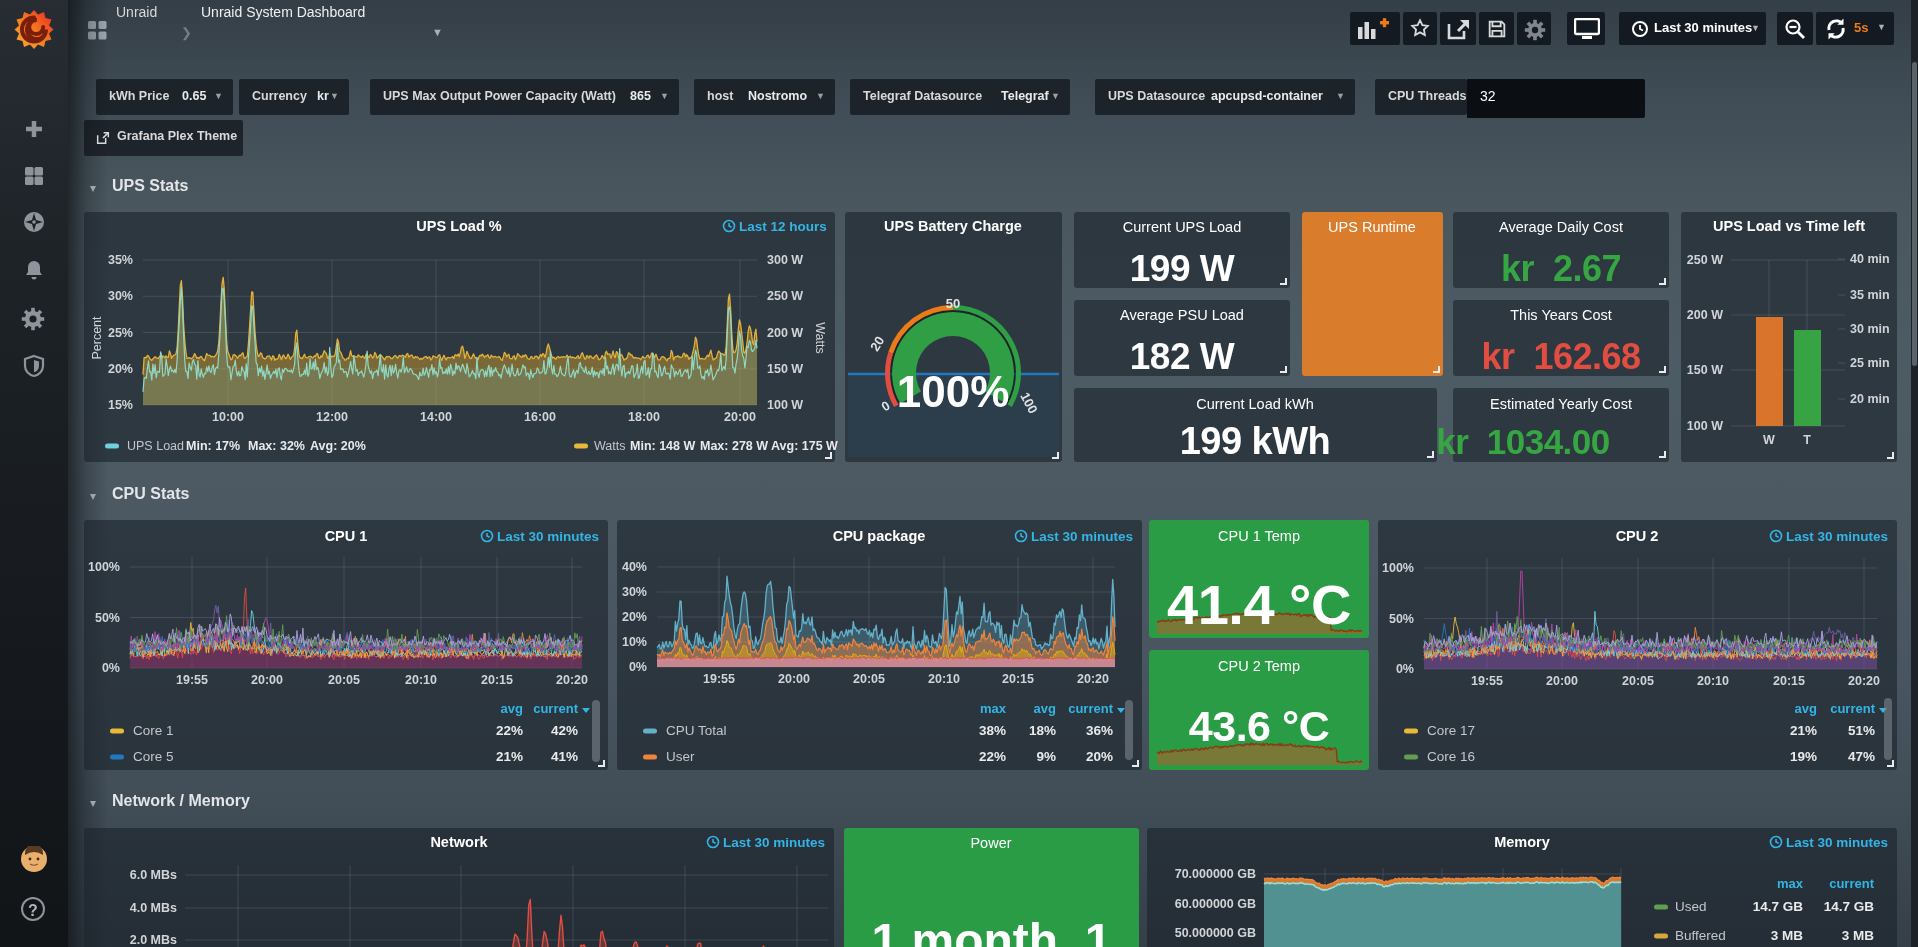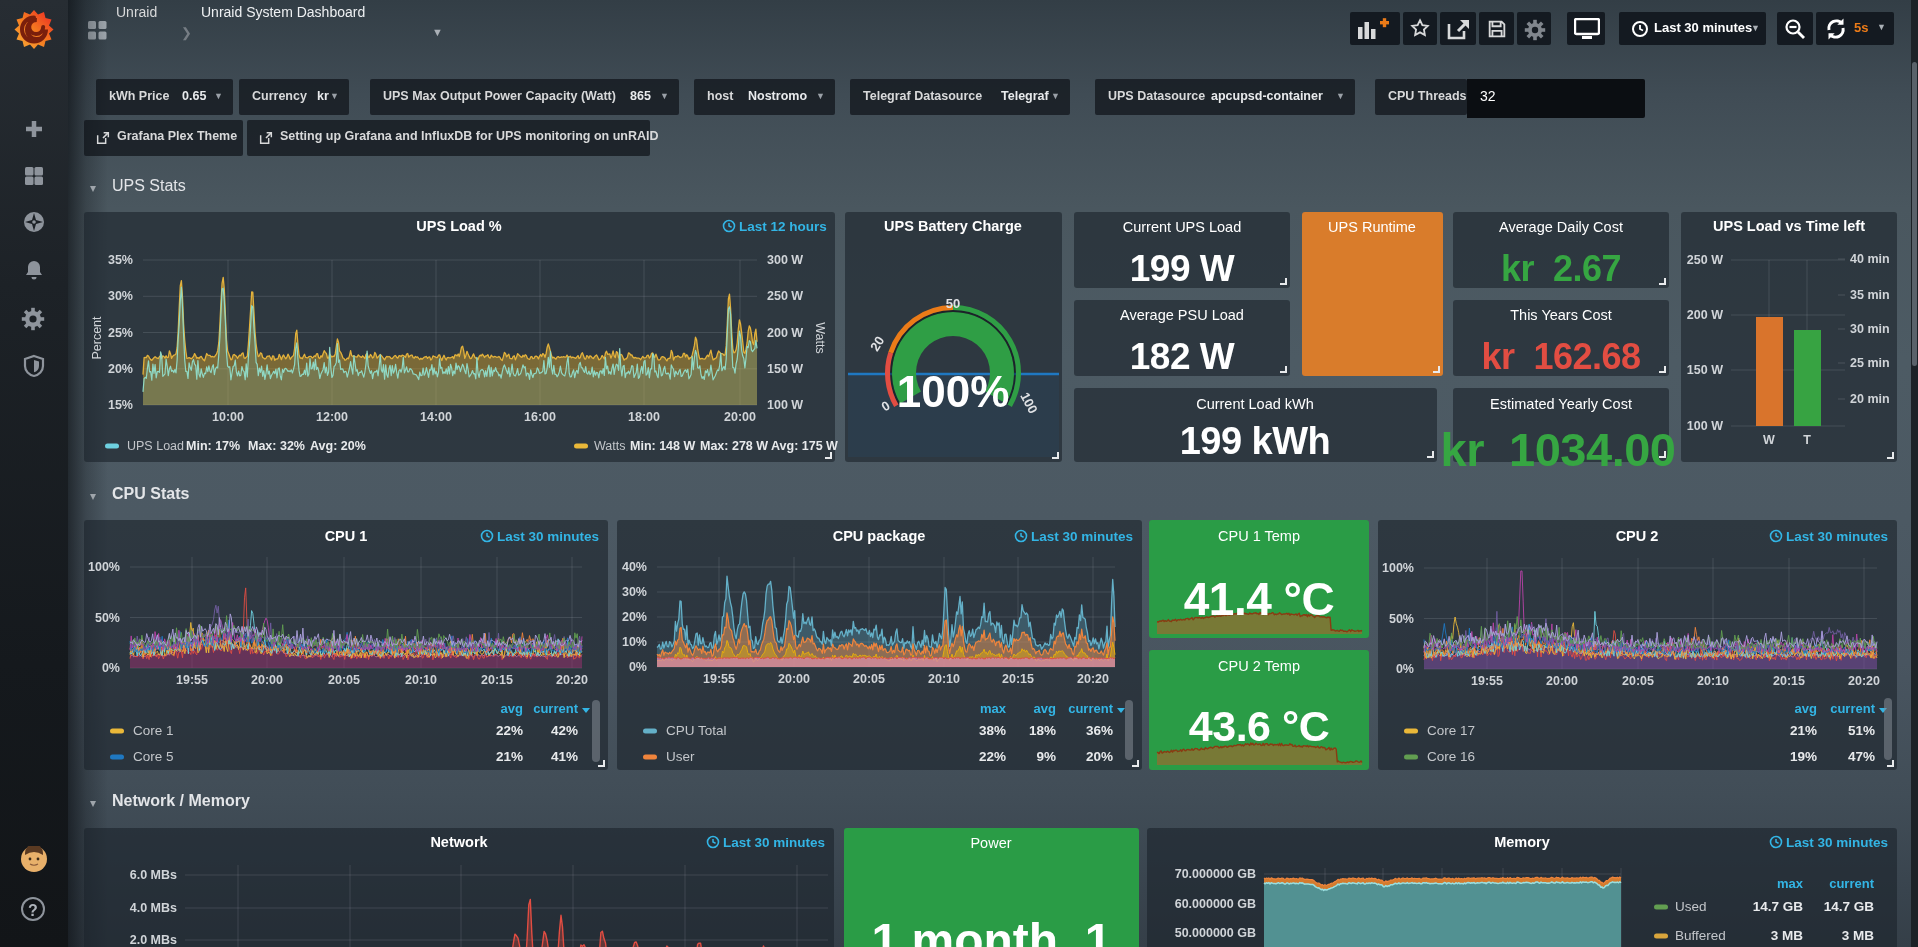--- a/index.html
+++ b/index.html
@@ -335,24 +335,24 @@
     <div class="sv" style="left:1182px;top:248px;color:#fff;font-size:37px">199 W</div>
     <div class="st" style="left:1182px;top:307px;color:#fff">Average PSU Load</div>
     <div class="sv" style="left:1182px;top:336px;color:#fff;font-size:37px">182 W</div>
     <div class="st" style="left:1255px;top:396px;color:#fff">Current Load kWh</div>
     <div class="sv" style="left:1255px;top:420px;color:#fff;font-size:38px">199 kWh</div>
     <div class="st" style="left:1561px;top:219px;color:#fff">Average Daily Cost</div>
     <div class="sv" style="left:1561px;top:248px;color:#36a642;font-size:36px">kr&nbsp;&nbsp;2.67</div>
     <div class="st" style="left:1561px;top:307px;color:#fff">This Years Cost</div>
     <div class="sv" style="left:1561px;top:336px;color:#e24d42;font-size:36px">kr&nbsp;&nbsp;162.68</div>
     <div class="st" style="left:1561px;top:396px;color:#fff">Estimated Yearly Cost</div>
-    <div class="sv" style="left:1558px;top:422px;color:#36a642;font-size:47px">kr&nbsp;&nbsp;1034.00</div>
+    <div class="sv" style="left:1523px;top:422px;color:#36a642;font-size:35px">kr&nbsp;&nbsp;1034.00</div>
     <div class="st" style="left:1372px;top:219px;color:#fff">UPS Runtime</div>
     <div class="st" style="left:1259px;top:528px;color:#fff">CPU 1 Temp</div>
-    <div class="sv" style="left:1259px;top:572px;color:#fff;font-size:46px">41.4 °C</div>
+    <div class="sv" style="left:1259px;top:572px;color:#fff;font-size:56px">41.4 °C</div>
     <div class="st" style="left:1259px;top:658px;color:#fff">CPU 2 Temp</div>
     <div class="sv" style="left:1259px;top:702px;color:#fff;font-size:43px">43.6 °C</div>
     <div class="st" style="left:991px;top:835px;color:#fff">Power</div>
     <div style="position:absolute;left:844px;top:913px;width:295px;text-align:center;font-size:48px;font-weight:bold;color:#fff;z-index:6;white-space:nowrap">1 month, 1</div>
 <svg style="position:absolute;left:88px;top:21px" width="20" height="20">
       <rect x="0" y="0" width="8" height="8" rx="1.5" fill="#9fa7ae"></rect>
       <rect x="10.5" y="0" width="8" height="8" rx="1.5" fill="#9fa7ae"></rect>
       <rect x="0" y="10.5" width="8" height="8" rx="1.5" fill="#9fa7ae"></rect>
       <rect x="10.5" y="10.5" width="8" height="8" rx="1.5" fill="#9fa7ae"></rect>
     </svg>
@@ -470,30 +470,22 @@
       <span style="position:absolute;left:13px;top:9px;font-size:14px;color:#fff">32</span>
     </div>
 <div class="link" style="left:84px;width:159px">
       <svg width="16" height="16" viewBox="0 0 24 24" style="position:absolute;left:11px;top:10px">
         <path d="M4 8 v12 h12 v-8" fill="none" stroke="#d8d9da" stroke-width="2.2"></path>
         <path d="M13 4 h7 v7" fill="none" stroke="#d8d9da" stroke-width="2.2"></path>
         <path d="M12 12 L20 4" stroke="#d8d9da" stroke-width="2.4"></path>
       </svg>
       <span style="position:absolute;left:33px;top:9px">Grafana Plex Theme</span>
     </div>
-    <div class="link" style="left:247px;width:403px">
-      <svg width="16" height="16" viewBox="0 0 24 24" style="position:absolute;left:11px;top:10px">
-        <path d="M4 8 v12 h12 v-8" fill="none" stroke="#d8d9da" stroke-width="2.2"></path>
-        <path d="M13 4 h7 v7" fill="none" stroke="#d8d9da" stroke-width="2.2"></path>
-        <path d="M12 12 L20 4" stroke="#d8d9da" stroke-width="2.4"></path>
-      </svg>
-      <span style="position:absolute;left:33px;top:9px">Setting up Grafana and InfluxDB for UPS monitoring on unRAID</span>
-    </div>
 <div style="position:absolute;left:90px;top:181px;color:#9fa5ab;font-size:12px;z-index:4">▾</div>
-    <div style="position:absolute;left:112px;top:177px;color:#e3e5e8;font-size:16px;font-weight:normal;z-index:4">UPS Stats</div>
+    <div style="position:absolute;left:112px;top:177px;color:#e3e5e8;font-size:16px;font-weight:bold;z-index:4">UPS Stats</div>
     <div style="position:absolute;left:90px;top:489px;color:#9fa5ab;font-size:12px;z-index:4">▾</div>
     <div style="position:absolute;left:112px;top:485px;color:#e3e5e8;font-size:16px;font-weight:bold;z-index:4">CPU Stats</div>
     <div style="position:absolute;left:90px;top:796px;color:#9fa5ab;font-size:12px;z-index:4">▾</div>
     <div style="position:absolute;left:112px;top:792px;color:#e3e5e8;font-size:16px;font-weight:bold;z-index:4">Network / Memory</div>
 <div id="sidebar">
       <svg width="48" height="46" style="position:absolute;left:10px;top:7px" viewBox="0 0 48 46">
         <defs>
           <linearGradient id="lg" x1="0" y1="1" x2="1" y2="0">
             <stop offset="0%" stop-color="#f9ac38"></stop>
             <stop offset="50%" stop-color="#f47a20"></stop>

